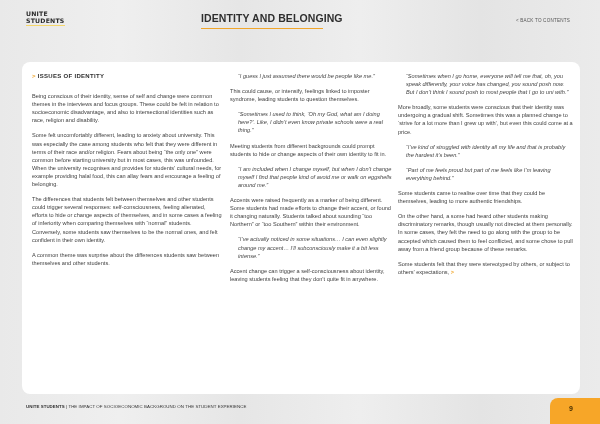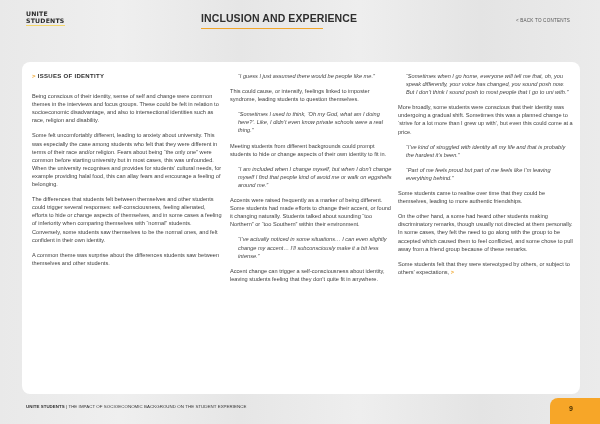--- a/index.html
+++ b/index.html
@@ -52,21 +52,21 @@
   }
 </style>
 </head>
 <body>
 
 <div class="logo">
   <div>UNITE</div>
   <div class="l2">STUDENTS</div>
 </div>
 
-<div class="header-title">INCLUSION AND EXPERIENCE</div>
+<div class="header-title">IDENTITY AND BELONGING</div>
 
 <a class="back-link">&lt; BACK TO CONTENTS</a>
 
 <div class="card">
 
   <div class="col col1">
     <p class="section-heading">
       <span class="accent">&gt;</span>
       <span>ISSUES OF IDENTITY</span>
     </p>

